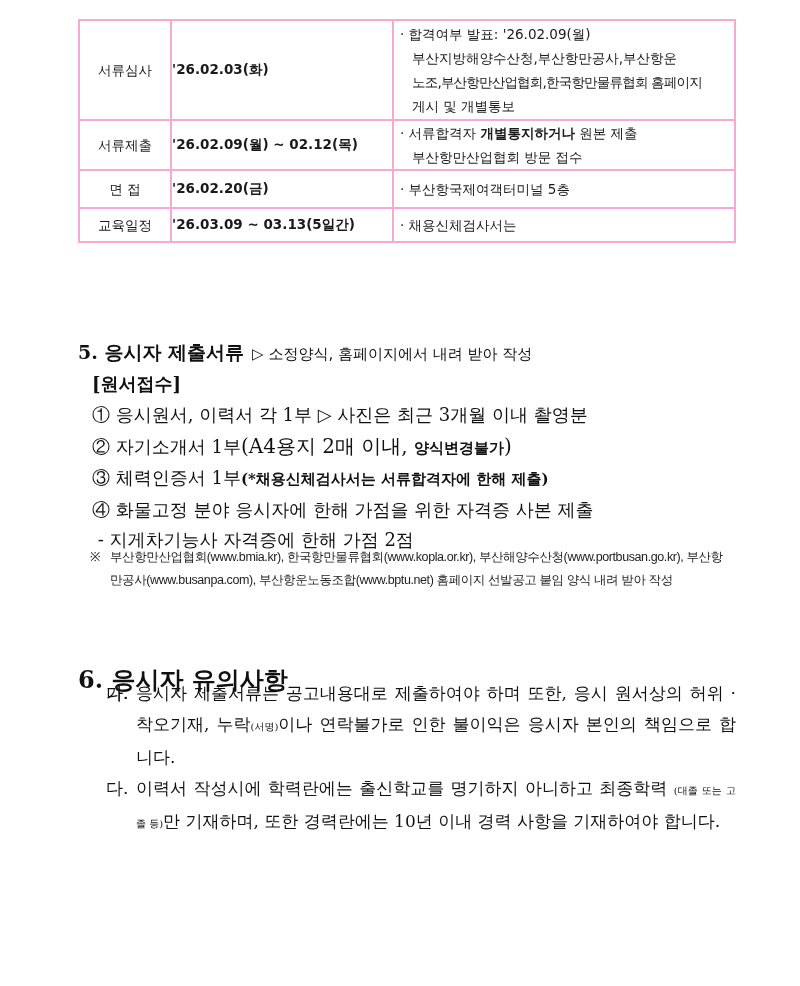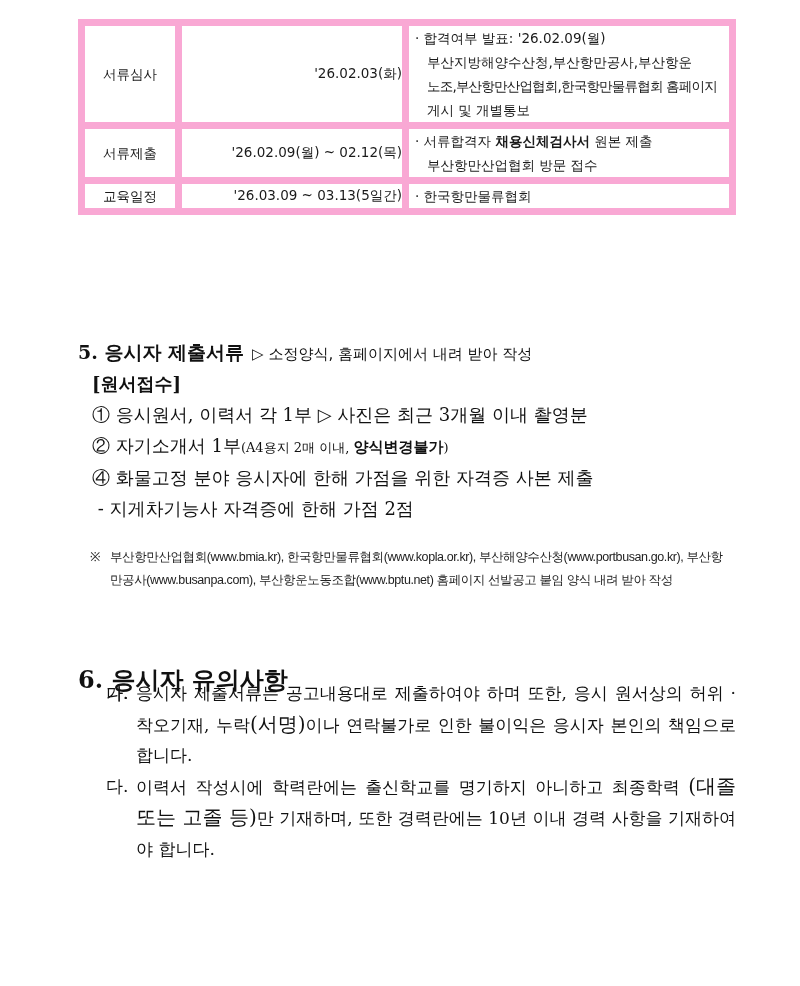--- a/index.html
+++ b/index.html
@@ -5,89 +5,97 @@
   html, body { margin:0; padding:0; background:#ffffff; }
   body { width:800px; height:986px; position:relative; overflow:hidden; color:#111; }
 
   
   .sched {
     position:absolute; left:78px; top:19px; width:658px;
     border-collapse:collapse; border:2px solid #222;
     font-family: "DejaVu Sans", "Liberation Sans", sans-serif;
     font-size:13.5px; color:#1a1a1a;
   }
-  .sched td { border:7px solid #f9a8d4; padding:0; vertical-align:middle; }
+  .sched td { border:2px solid #f9a8d4; padding:0; vertical-align:middle; }
   .sched td.c1 { width:90px; text-align:center; line-height:20px; }
-  .sched td.c2 { width:220px; text-align:right; }
+  .sched td.c2 { width:220px; text-align:left;font-weight:bold; }
   .sched td.c3 { padding:0 2px 0 6px; line-height:24px; }
   .sched .hang { display:block; padding-left:12px; text-indent:-12px; }
   .sched .bold { font-weight:bold; }
   .sched .stack span { display:block; }
 
   
   .sec { position:absolute; left:78px; font-family:"DejaVu Serif","Liberation Serif",serif; }
   .h5 { top:340px; font-size:19px; font-weight:bold; }
   .h5 .note { font-family:"DejaVu Sans","Liberation Sans",sans-serif; font-weight:normal; font-size:15px; margin-left:8px;text-align:center; }
   .sub { position:absolute; left:92px; top:372px; font-family:"DejaVu Serif","Liberation Serif",serif; font-size:18px;font-weight:bold; }
   .items { position:absolute; left:92px; top:400px; font-family:"DejaVu Serif","Liberation Serif",serif; font-size:18px; line-height:30.5px; }
-  .items .small { font-size:13px; }
+  .items .small { font-size:20px; }
   .items .sb { font-size:15px; font-weight:bold; }
   .items div { white-space:nowrap; }
   .ref { position:absolute; left:90px; top:546px; width:640px;
          font-family:"Liberation Sans Narrow","Liberation Sans",sans-serif; font-size:12.5px; line-height:23px; letter-spacing:-0.4px; color:#222; }
   .ref .mark { position:absolute; left:0; top:0; }
   .ref .txt { margin-left:20px; display:block; }
 
   .h6 { top:664px; font-size:24px; font-weight:bold; }
   .notes { position:absolute; left:106px; top:678px; width:630px;
            font-family:"DejaVu Serif","Liberation Serif",serif; font-size:17px; line-height:30.5px; }
   .notes .item { position:relative; padding-left:30px; text-align:justify; }
   .notes .lbl { position:absolute; left:0; top:0; }
-  .notes .small { font-size:20px;margin-top:8px; }
+  .notes .small { font-size:10px;margin-top:8px; }
 </style>
 </head>
 <body>
 
 <table class="sched">
   <tbody>
       <tr style="height:100px">
     <td class="c1">서류심사</td>
     <td class="c2">'26.02.03(화)</td>
     <td class="c3">
       <span class="hang">· 합격여부 발표: '26.02.09(월)</span>
       <span class="hang" style="padding-left:12px;text-indent:0">부산지방해양수산청,부산항만공사,부산항운</span>
       <span class="hang" style="padding-left:12px;text-indent:0;letter-spacing:-0.8px">노조,부산항만산업협회,한국항만물류협회 홈페이지</span>
       <span class="hang" style="padding-left:12px;text-indent:0">게시 및 개별통보</span>
     </td>
   </tr>
   <tr style="height:48px">
     <td class="c1">서류제출</td>
     <td class="c2">'26.02.09(월) ~ 02.12(목)</td>
     <td class="c3">
-      <span class="hang"><span>· 서류합격자 </span><span class="bold">채용신체검사서</span><span> 원본 제출</span></span>
+      <span class="hang"><span>· 서류합격자 </span><span class="bold">개별통지하거나</span><span> 원본 제출</span></span>
       <span class="hang" style="padding-left:12px;text-indent:0">부산항만산업협회 방문 접수</span>
     </td>
   </tr>
-  <tr style="height:28px">
+  <tr style="height:38px">
+    <td class="c1">면 접</td>
+    <td class="c2">'26.02.20(금)</td>
+    <td class="c3">
+      <span class="hang">· 부산항국제여객터미널 5층</span>
+    </td>
+  </tr>
+  <tr style="height:34px">
     <td class="c1">교육일정</td>
     <td class="c2">'26.03.09 ~ 03.13(5일간)</td>
     <td class="c3">
-      <span class="hang">· 한국항만물류협회</span>
+      <span class="hang">· 채용신체검사서는</span>
     </td>
   </tr>
 </tbody>
   </table>
 
 <div class="sec h5">
   <span>5. 응시자 제출서류</span><span class="note">▷ 소정양식, 홈페이지에서 내려 받아 작성</span>
 </div>
 <div class="sub">[원서접수]</div>
 <div class="items">
   <div><span>① 응시원서, 이력서 각 1부 ▷ 사진은 최근 3개월 이내 촬영분</span></div>
   <div><span>② 자기소개서 1부</span><span class="small">(A4용지 2매 이내, </span><span class="sb">양식변경불가</span><span class="small">)</span></div>
+  <div><span>③ 체력인증서 1부</span><span class="sb">(*채용신체검사서는 서류합격자에 한해 제출)</span></div>
   <div><span>④ 화물고정 분야 응시자에 한해 가점을 위한 자격증 사본 제출</span></div>
   <div style="white-space:pre"><span> - 지게차기능사 자격증에 한해 가점 2점</span></div>
 </div>
 <div class="ref">
   <span class="mark">※</span>
   <span class="txt">부산항만산업협회(www.bmia.kr), 한국항만물류협회(www.kopla.or.kr), 부산해양수산청(www.portbusan.go.kr), 부산항만공사(www.busanpa.com), 부산항운노동조합(www.bptu.net) 홈페이지 선발공고  붙임 양식 내려 받아 작성</span>
 </div>
 
 <div class="sec h6">6. 응시자 유의사항</div>
 <div class="notes">

